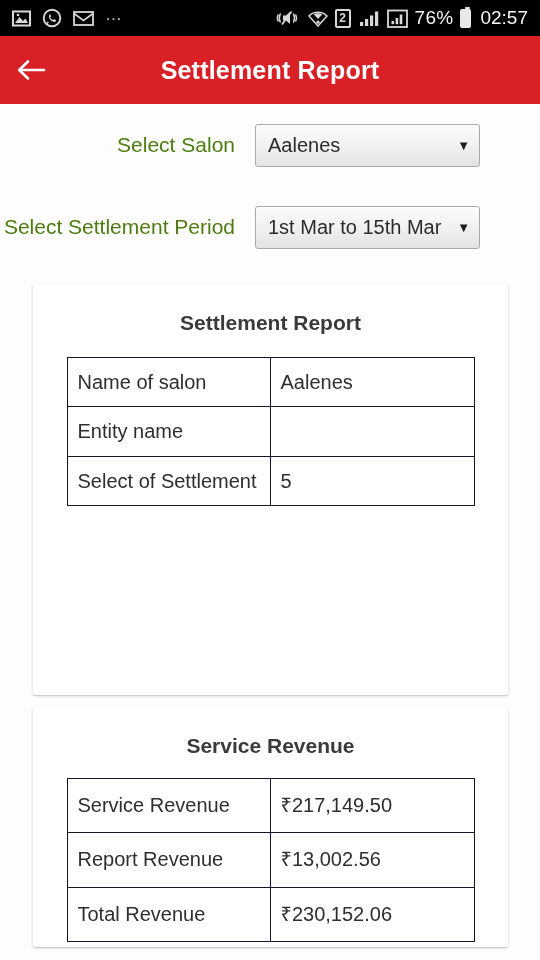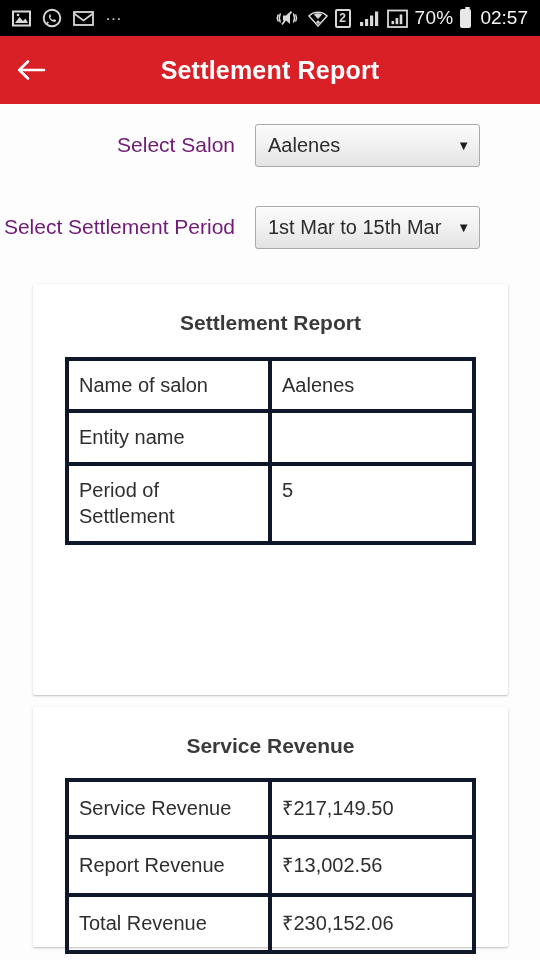--- a/index.html
+++ b/index.html
@@ -53,21 +53,21 @@
     flex:1; text-align:center; color:#ffffff;
     font-size:25px; font-weight:bold; letter-spacing:0.2px;
     margin-right:62px;
   }
 
   
   .selectors{ position:absolute; top:104px; left:0; width:540px; }
   .sel-row{ display:flex; align-items:center; height:82px; }
   .sel-label{
     width:235px; text-align:right; padding-right:0;
-    font-size:21px; color:#701a75;
+    font-size:21px; color:#4d7c0f;
   }
   .sel-wrap{ margin-left:20px; }
   .dropdown{
     width:225px; height:43px;
     border:1px solid #a9a9a9; border-radius:3px;
     background:linear-gradient(to bottom,#fbfbfb 0%,#f2f2f2 45%,#e3e3e3 100%);
     display:flex; align-items:center;
     padding:0 9px 0 12px; cursor:pointer;
     box-shadow:0 1px 0 rgba(255,255,255,0.7) inset;
   }
@@ -87,21 +87,21 @@
 
   .card-title{
     text-align:center; font-size:21px; font-weight:bold;
     color:#3a3a3a; padding-top:27px;
   }
   .rtable{
     margin:22px auto 0 auto; width:407px;
     border-collapse:collapse; table-layout:fixed;
   }
   .rtable td{
-    border:4px solid #0f172a;
+    border:1px solid #0f172a;
     padding:11px 11px 11px 10px;
     font-size:20px; color:#2e2e2e;
     vertical-align:top; line-height:1.32;
   }
   .rtable td.k{ width:203px; }
   .rtable td.v{ width:204px; }
   #card-revenue .rtable td{ padding:13px 11px 14px 10px; }
   #card-revenue .rtable{ margin-top:20px; }
 </style>
 </head>
@@ -160,21 +160,21 @@
         </svg>
       </span>
       <span class="sb-ico">
         <svg width="21" height="19" viewBox="0 0 21 19">
           <rect x="1" y="1.5" width="19" height="16.5" fill="none" stroke="#d9d9d9" stroke-width="1.8"></rect>
           <rect x="4.5" y="12" width="2.6" height="3.2" fill="#d9d9d9"></rect>
           <rect x="8.6" y="9" width="2.6" height="6.2" fill="#d9d9d9"></rect>
           <rect x="12.7" y="5.5" width="2.6" height="9.7" fill="#d9d9d9"></rect>
         </svg>
       </span>
-      <span class="sb-text">70%</span>
+      <span class="sb-text">76%</span>
       <span class="battery"></span>
       <span class="sb-clock">02:57</span>
     </div>
   </div>
 
   <div class="appbar">
     <div class="backbtn">
       <svg width="30" height="24" viewBox="0 0 30 24">
         <path d="M28 12 H4" stroke="#ffffff" stroke-width="2.6" stroke-linecap="round"></path>
         <path d="M12 3.5 L3.2 12 L12 20.5" fill="none" stroke="#ffffff" stroke-width="2.6" stroke-linecap="round" stroke-linejoin="round"></path>
@@ -213,21 +213,21 @@
       <tbody>
         <tr>
           <td class="k">Name of salon</td>
           <td class="v">Aalenes</td>
         </tr>
         <tr>
           <td class="k">Entity name</td>
           <td class="v">&nbsp;</td>
         </tr>
         <tr>
-          <td class="k">Period of Settlement</td>
+          <td class="k">Select of Settlement</td>
           <td class="v">5</td>
         </tr>
       </tbody>
     </table>
   </div>
 
   <div class="card" id="card-revenue">
     <div class="card-title">Service Revenue</div>
     <table class="rtable">
       <tbody>

